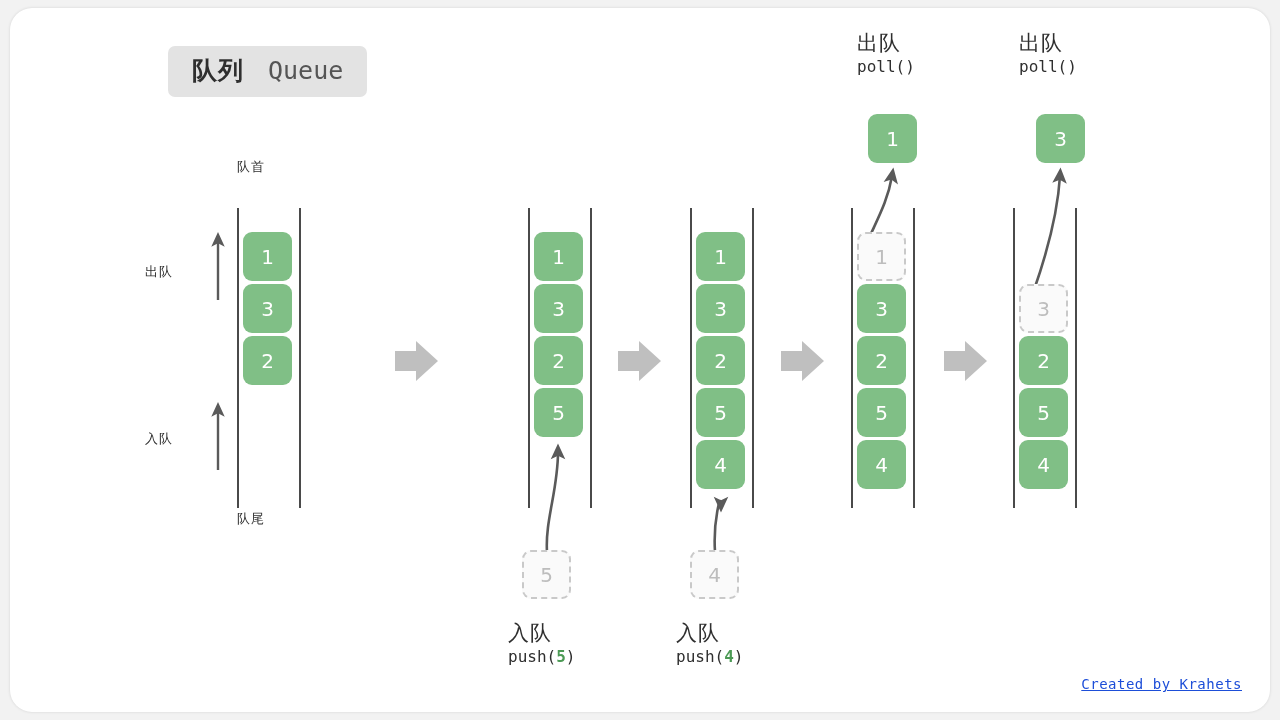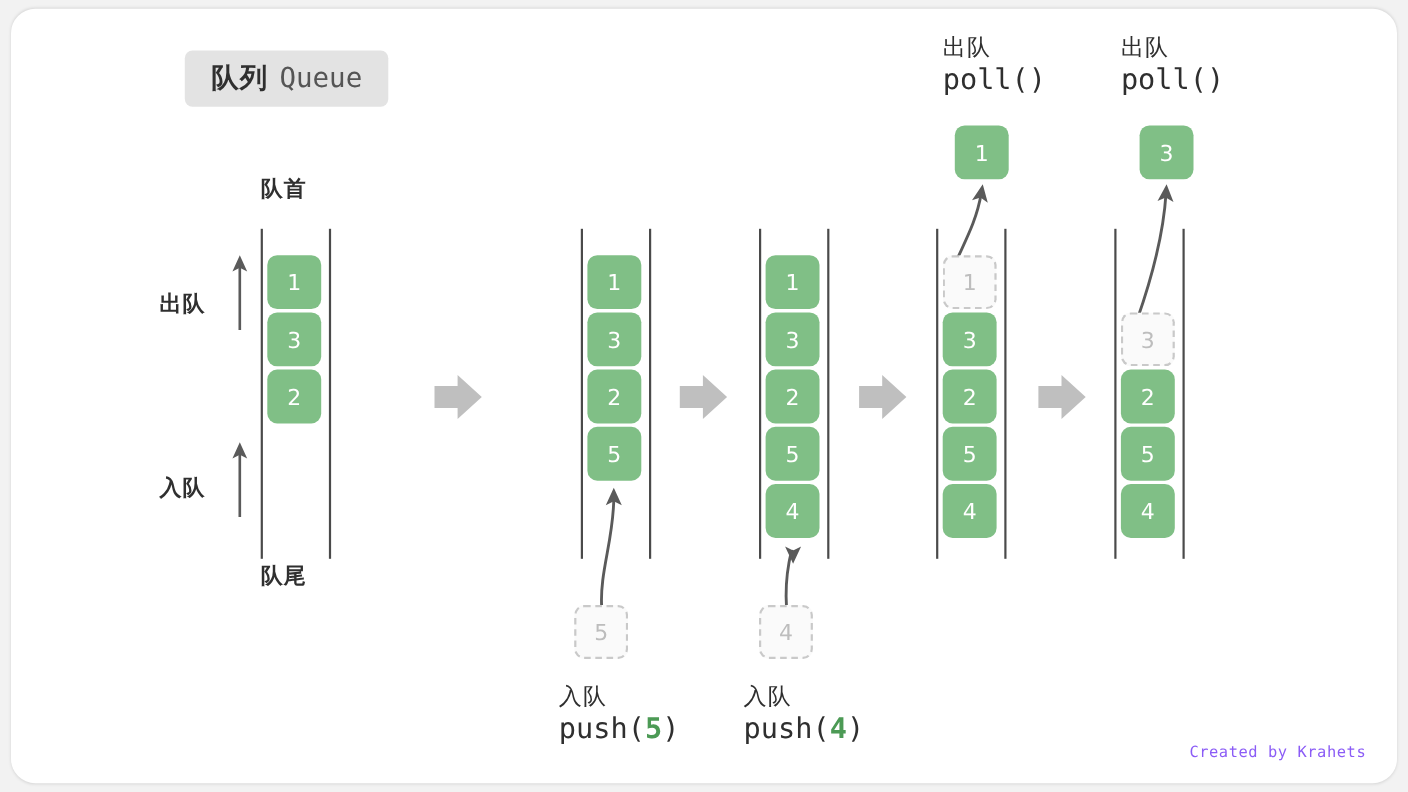--- a/index.html
+++ b/index.html
@@ -47,51 +47,51 @@
   .title-cn {
     font-size: 25px;
     font-weight: bold;
     color: #2f2f2f;
     letter-spacing: 1px;
   }
   .title-en {
     font-size: 25px;
     color: #555555;
     font-family: "DejaVu Sans Mono", "Liberation Mono", monospace;
-    margin-left: 10px;
+    margin-left: 24px;
   }
 
   
   .lbl {
     position: absolute;
     white-space: nowrap;
     line-height: 1.28;
     color: #2f2f2f;
   }
   .lbl-bold-cn {
-    font-size: 20px;
-    font-weight: bold;
+    font-size: 13px;
+    font-weight: normal;
     letter-spacing: 1px;
   }
   .op-label {
     position: absolute;
     white-space: nowrap;
     text-align: left;
     line-height: 1.3;
     color: #2f2f2f;
   }
   .op-cn {
     display: block;
     font-size: 21px;
     font-weight: normal;
     letter-spacing: 1px;
   }
   .op-code {
     display: block;
-    font-size: 26px;
+    font-size: 16px;
     font-family: "DejaVu Sans Mono", "Liberation Mono", monospace;
     color: #2f2f2f;
     text-align: center;
   }
   .op-num { color: #4c9a55; font-weight: bold; }
 
   
   .rail {
     position: absolute;
     width: 1.6px;
@@ -120,23 +120,24 @@
 
   
   .motion { position: absolute; left: 0; top: 0; width: 1280px; height: 720px; pointer-events: none; }
 
   
   .footer {
     position: absolute;
     right: 38px;
     bottom: 28px;
     font-size: 14px;
-    color: #8b5cf6;
+    color: #1d4ed8;
     font-family: "DejaVu Sans Mono", "Liberation Mono", monospace;
     letter-spacing: 0.5px;
+    text-decoration: underline;
   }
 </style>
 </head>
 <body>
 
 <div id="canvas">
   <div class="card"></div>
 
   <div class="title-badge">
     <span class="title-cn">队列</span><span class="title-en">Queue</span>

